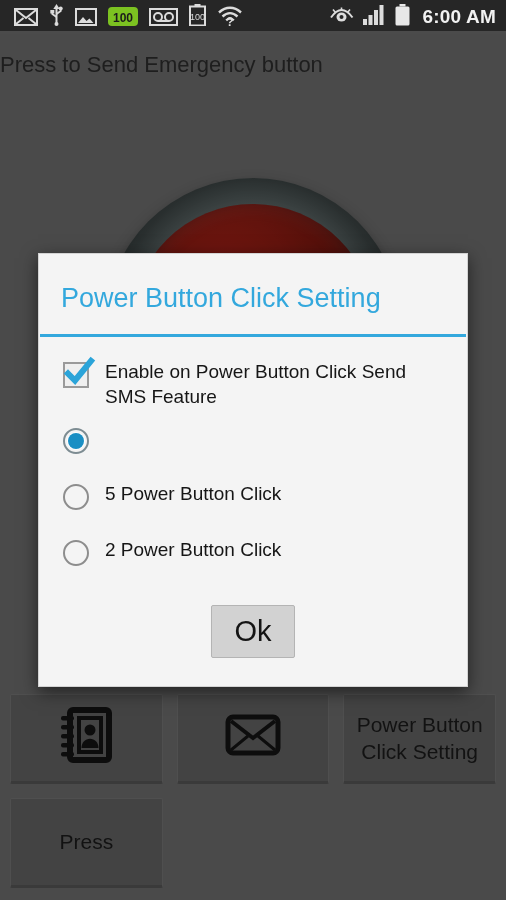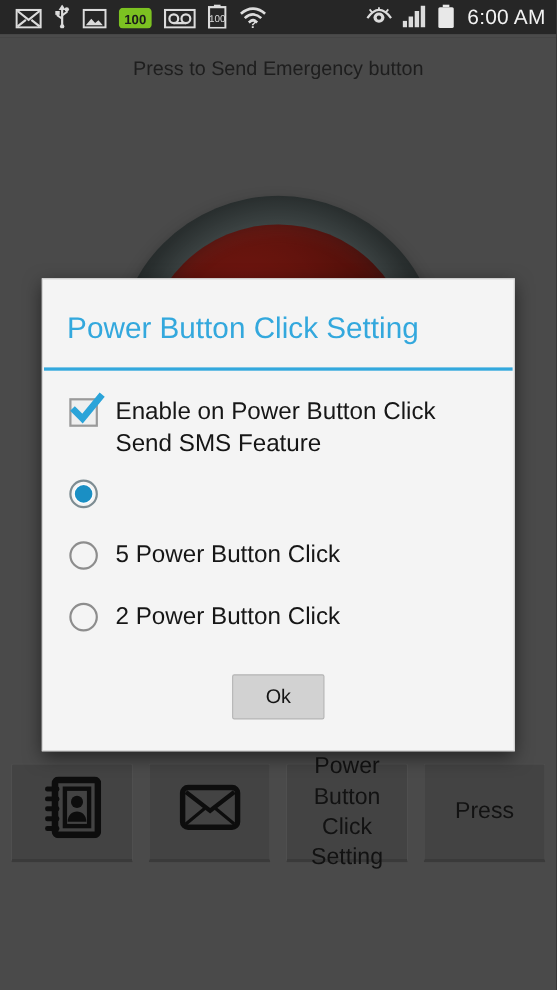--- a/index.html
+++ b/index.html
@@ -40,35 +40,35 @@
   }
   .sb-left { display: flex; align-items: flex-end; gap: 11px; }
   .sb-right { display: flex; align-items: center; gap: 9px; margin-left: auto; }
   .sb-icon { display: block; }
   .sb-clock {
     color: #f2f2f2;
     font-size: 19px;
     letter-spacing: 0.2px;
     margin-left: 3px;
     white-space: nowrap;
+    font-weight: bold;
   }
 
   
   #app-bg {
     position: absolute;
     inset: 0;
     background: #6a6a6a;
   }
   #hint-text {
     position: absolute;
     top: 52px;
     left: 0; right: 0;
-    text-align: center;
     color: #2c2c2c;
-    font-size: 18px;
+    font-size: 22px;
   }
   #emergency-button {
     position: absolute;
     left: 50%;
     top: 178px;
     transform: translateX(-50%);
     width: 296px;
     height: 296px;
     border-radius: 50%;
     background:
@@ -87,21 +87,21 @@
                 inset 0 8px 18px rgba(255,255,255,0.06);
   }
 
   
   #bottom-grid {
     position: absolute;
     left: 10px;
     right: 10px;
     bottom: 12px;
     display: grid;
-    grid-template-columns: 1fr 1fr 1fr 1fr;
+    grid-template-columns: 1fr 1fr 1fr;
     grid-template-rows: 90px 90px;
     gap: 14px 14px;
   }
   .app-btn {
     background: #616161;
     border: 1px solid #727272;
     border-bottom: 3px solid #535353;
     border-radius: 2px;
     display: flex;
     align-items: center;
@@ -145,21 +145,21 @@
   #dialog-body {
     padding: 14px 16px 8px 16px;
   }
   .opt-row {
     display: flex;
     align-items: flex-start;
     padding: 8px 0 8px 8px;
     min-height: 40px;
   }
   .opt-label {
-    font-size: 22px;
+    font-size: 19px;
     color: #161616;
     line-height: 1.3;
     margin-left: 16px;
     padding-top: 1px;
   }
 
   
   .checkbox {
     position: relative;
     width: 26px; height: 26px;
@@ -200,21 +200,21 @@
   }
 
   #dialog-footer {
     display: flex;
     justify-content: center;
     padding: 12px 0 28px 0;
   }
   #ok-button {
     min-width: 84px;
     padding: 9px 22px;
-    font-size: 18px;
+    font-size: 29px;
     color: #141414;
     background: #d2d2d2;
     border: 1px solid #b4b4b4;
     border-radius: 2px;
     font-family: "Liberation Sans", sans-serif;
     cursor: pointer;
   }
 </style>
 </head>
 <body>

